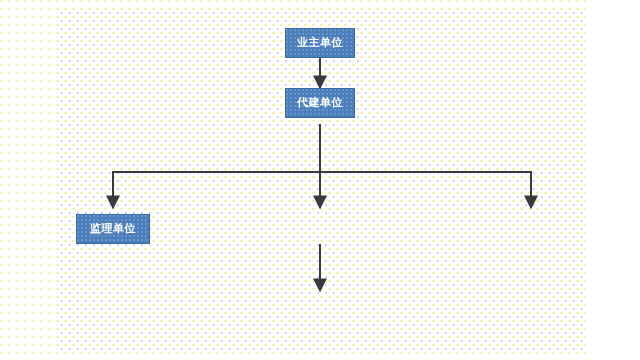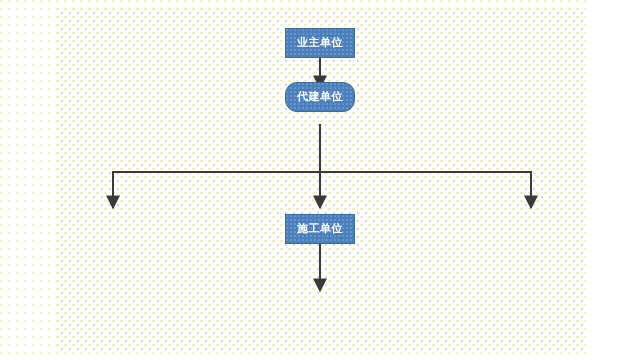--- a/index.html
+++ b/index.html
@@ -86,24 +86,24 @@
 
     <path d="M 531 172 L 531 208" stroke="#3a3a3a" stroke-width="2" fill="none" marker-end="url(#arrow)"></path>
 
     <path d="M 320 244 L 320 291" stroke="#3a3a3a" stroke-width="2" fill="none" marker-end="url(#arrow)"></path>
   </svg>
 
   <div class="node" style="left:285px; top:28px; width:70px; height:30px;">
     <span>业主单位</span>
   </div>
 
-  <div class="node" style="left:285px; top:82px; width:70px; height:30px;border-radius:12px;">
+  <div class="node" style="left:285px; top:88px; width:70px; height:30px;">
     <span>代建单位</span>
   </div>
 
+  <div class="node" style="left:76px; top:214px; width:74px; height:30px;">
+    <span>监理单位</span>
+  </div>
 
-  <div class="node" style="left:285px; top:214px; width:70px; height:30px;">
-    <span>施工单位</span>
-  </div>
 
 
 
 </div>
 
 </body></html>

